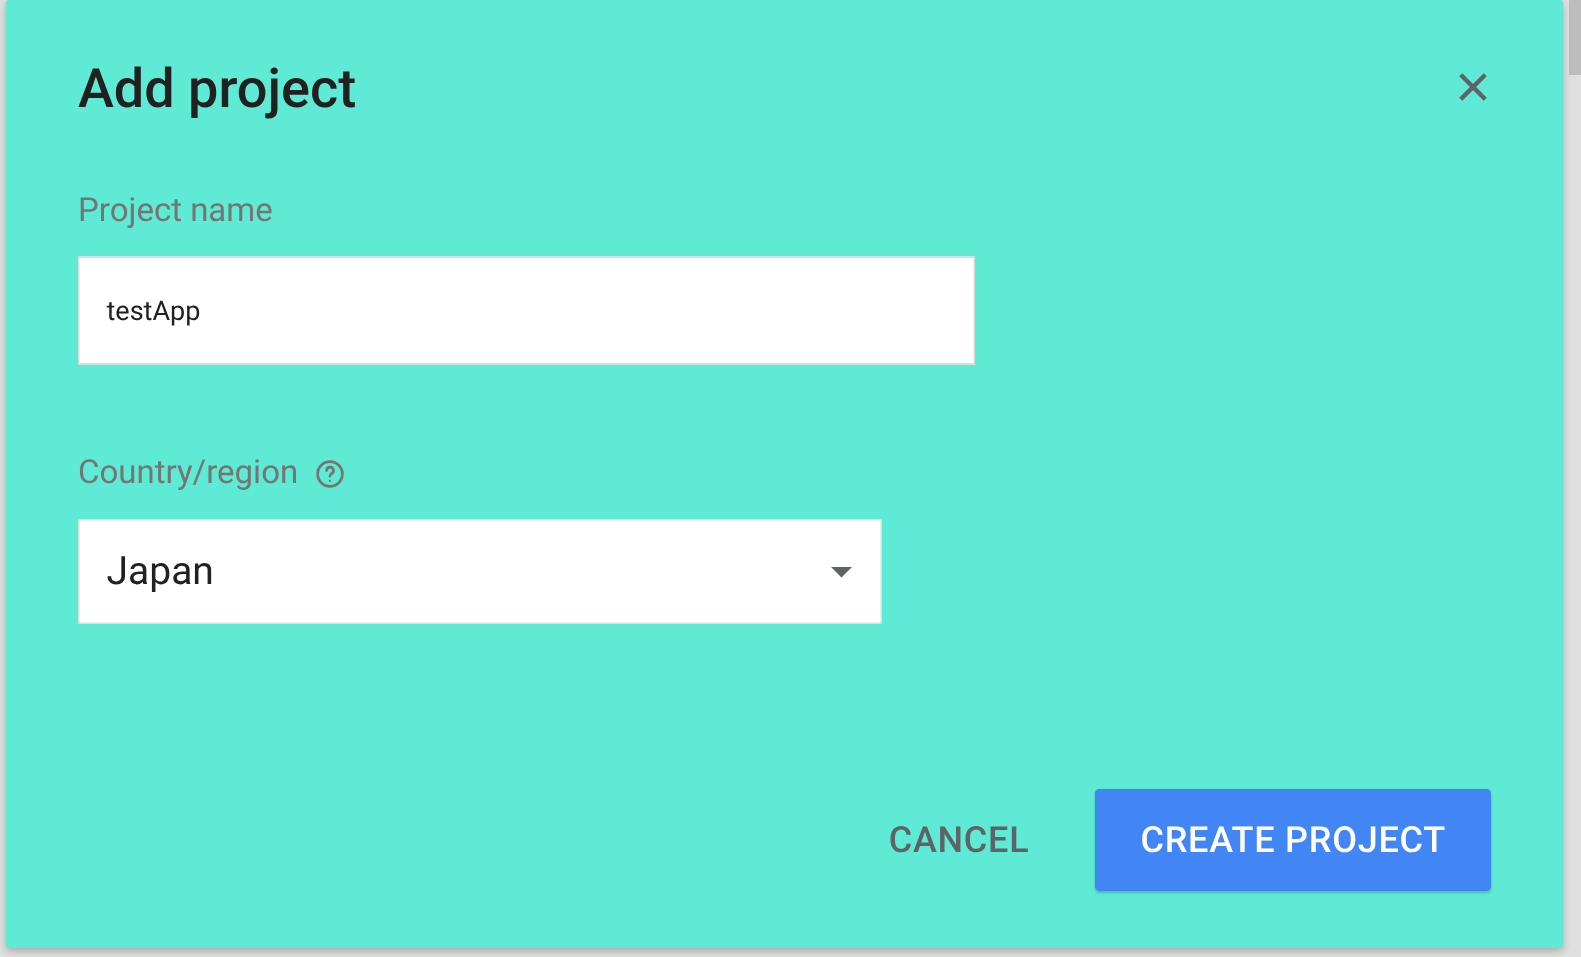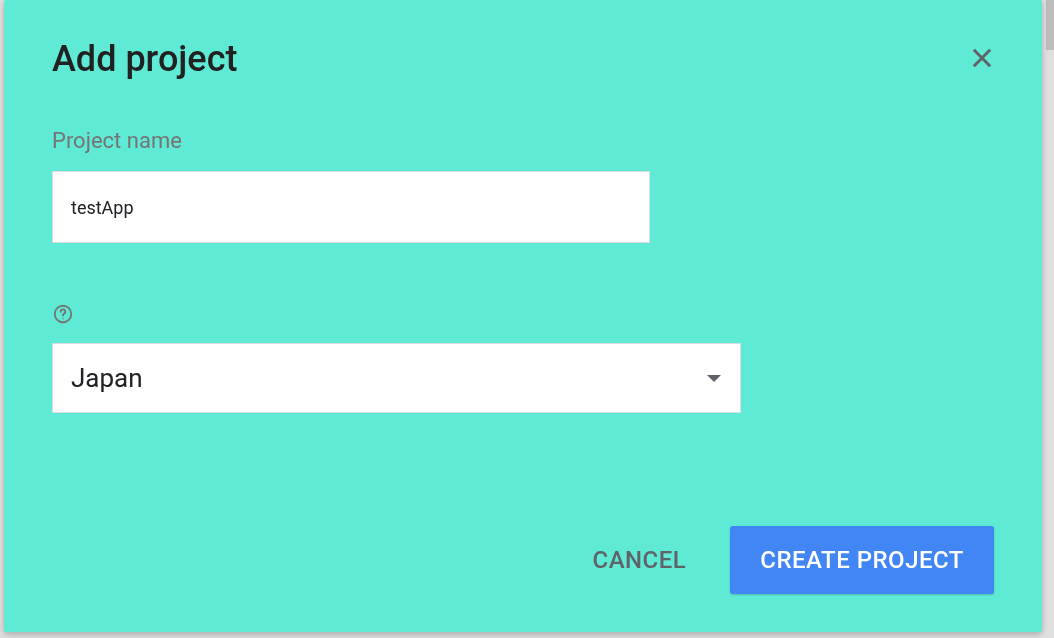--- a/index.html
+++ b/index.html
@@ -81,21 +81,21 @@
       height: 72px;
       border: 1px solid #dadce0;
       padding: 0 18px;
       font-size: 18px;
       color: #202124;
       font-family: inherit;
       background: #fff;
     }
     .select-wrapper {
       position: relative;
-      width: 689px;
+      width: 536px;
       height: 70px;
       border: 1px solid #dadce0;
       background: #fff;
       cursor: pointer;
       display: flex;
       align-items: center;
       padding: 0 18px;
     }
     .select-value {
       font-size: 26px;
@@ -164,20 +164,21 @@
     </button>
   </div>
 
   <div class="form-group">
     <div class="form-label">Project name</div>
     <input type="text" class="text-input" value="testApp" style="">
   </div>
 
   <div class="form-group">
     <div class="form-label">
+      <span>Country/region</span>
       <span class="help-icon">
         <svg viewBox="0 0 24 24" fill="none" stroke="currentColor" stroke-width="2">
           <circle cx="12" cy="12" r="9"></circle>
           <path d="M9.5 9.5 a2.5 2.5 0 1 1 3.5 2.3 c-0.8 0.4 -1 1 -1 1.7" stroke-linecap="round"></path>
           <circle cx="12" cy="17" r="0.8" fill="currentColor" stroke="none"></circle>
         </svg>
       </span>
     </div>
     <div class="select-wrapper">
       <span class="select-value">Japan</span>

